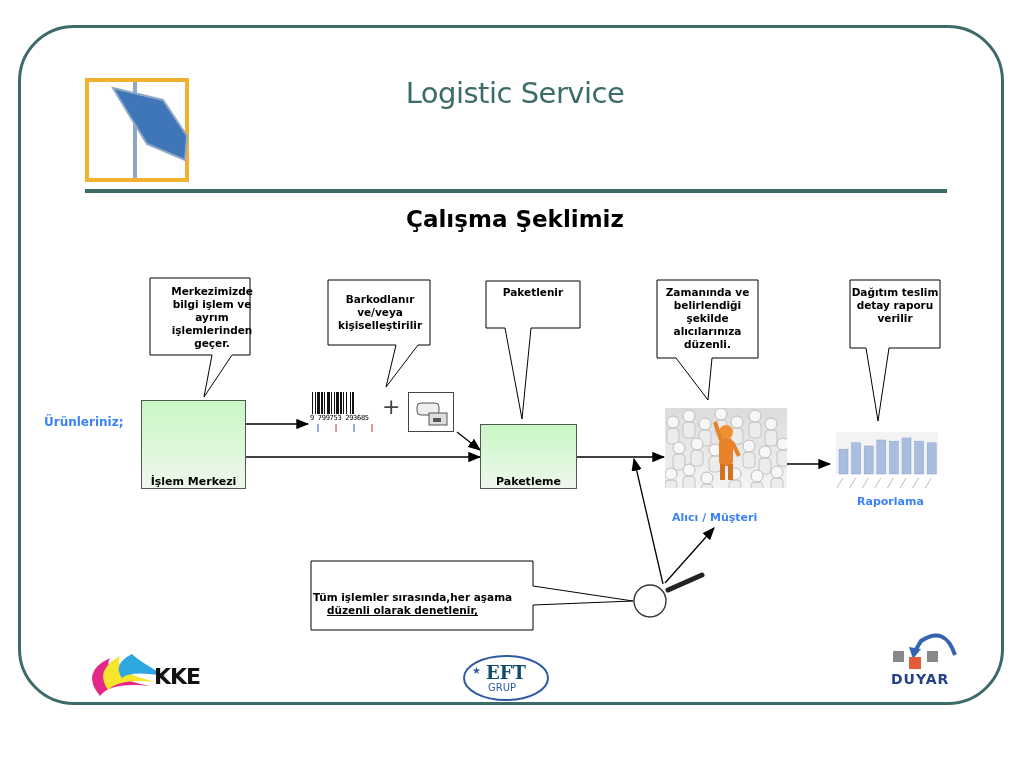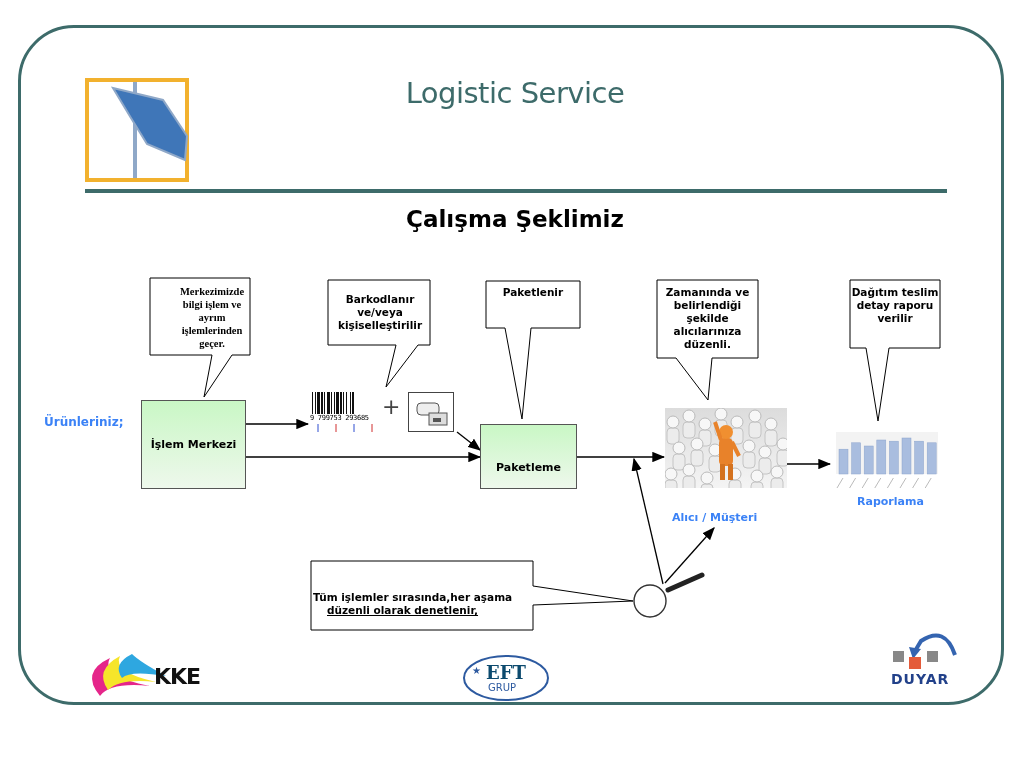--- a/index.html
+++ b/index.html
@@ -3,21 +3,21 @@
 <meta charset="utf-8">
 <style>
   html, body { margin:0; padding:0; background:#ffffff; }
   body { width:1024px; height:768px; position:relative; overflow:hidden; font-family:"DejaVu Sans", sans-serif; }
   .frame { position:absolute; left:18px; top:25px; width:986px; height:680px; border:3px solid #3d6b6a; border-radius:56px; box-sizing:border-box; }
   .abs { position:absolute; }
   .title { left:300px; top:76px; width:430px; text-align:center; font-size:29px; color:#3d6b6a; font-family:"DejaVu Sans", sans-serif; letter-spacing:-0.5px; }
   .rule { left:85px; top:189px; width:862px; height:4px; background:#3d6b6a; }
   .subtitle { left:300px; top:206px; width:430px; text-align:center; font-size:23px; font-weight:bold; color:#000; }
   .callout-text { position:absolute; font-size:10.5px; font-weight:bold; text-align:center; line-height:13px; color:#000; }
-  .box { position:absolute; border:1px solid #555; background:linear-gradient(#c9f7c5, #eef8ec); box-sizing:border-box; font-size:11px; font-weight:bold; display:flex; align-items:center; justify-content:center; }
+  .box { position:absolute; border:1px solid #555; background:linear-gradient(#c9f7c5, #eef8ec); box-sizing:border-box; font-size:11px; font-weight:bold; display:flex; align-items:flex-end; justify-content:center; }
   .label { position:absolute; font-size:11px; font-weight:bold; color:#3b82f6; }
   svg.diagram { position:absolute; left:0; top:0; }
 </style>
 </head>
 <body>
 
 <div class="frame"></div>
 
 <div class="abs" style="left:85px;top:78px;width:104px;height:104px;">
   <svg width="104" height="104">
@@ -57,21 +57,21 @@
   <line x1="787" y1="464" x2="830" y2="464" stroke="#000" stroke-width="1.3" marker-end="url(#ah)"></line>
   <line x1="663" y1="584" x2="634" y2="459" stroke="#000" stroke-width="1.3" marker-end="url(#ah)"></line>
   <line x1="665" y1="583" x2="714" y2="528" stroke="#000" stroke-width="1.3" marker-end="url(#ah)"></line>
 
   <g>
     <line x1="668" y1="590" x2="702" y2="575" stroke="#222" stroke-width="5" stroke-linecap="round"></line>
     <circle cx="650" cy="601" r="16" fill="#fff" stroke="#333" stroke-width="1.4"></circle>
   </g>
 </svg>
 
-<div class="callout-text" style="left:152px;top:285px;width:120px;font-family:Liberation Serif, serif;">
+<div class="callout-text" style="left:152px;top:285px;width:120px;">
   <div>Merkezimizde</div>
     <div>bilgi işlem ve</div>
     <div>ayrım</div>
     <div>işlemlerinden</div>
     <div>geçer.</div>
 </div>
 <div class="callout-text" style="left:330px;top:293px;width:100px;">
   <div>Barkodlanır</div>
     <div>ve/veya</div>
     <div>kişiselleştirilir</div>

